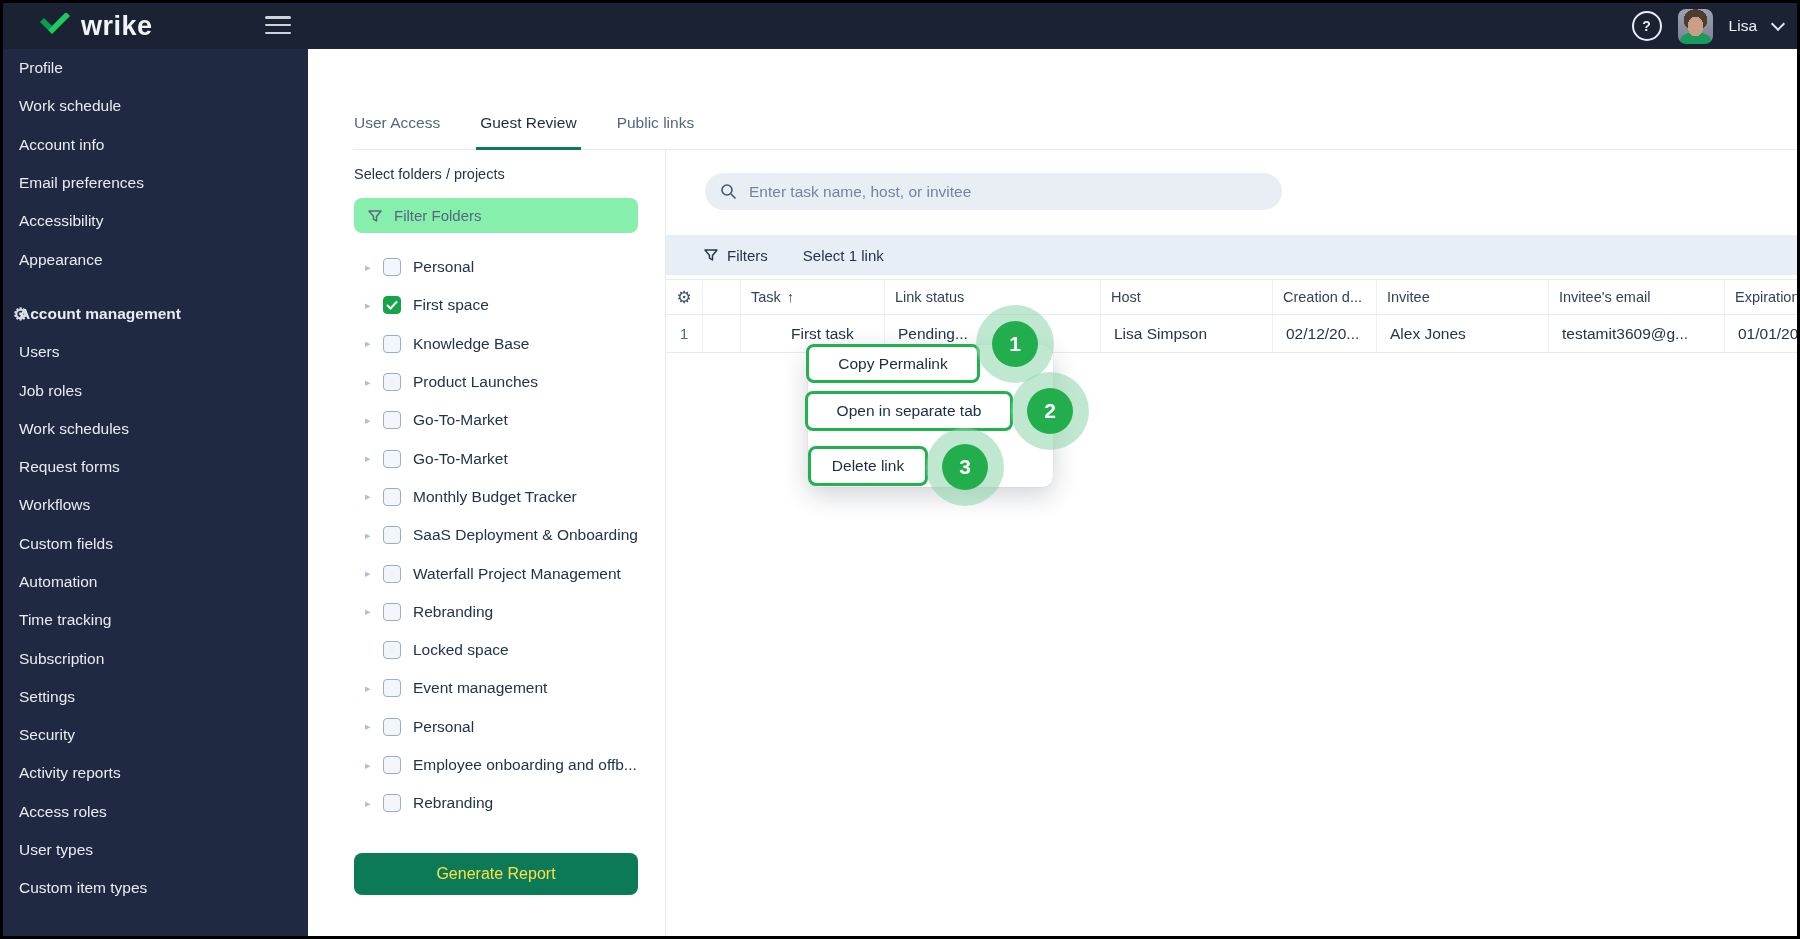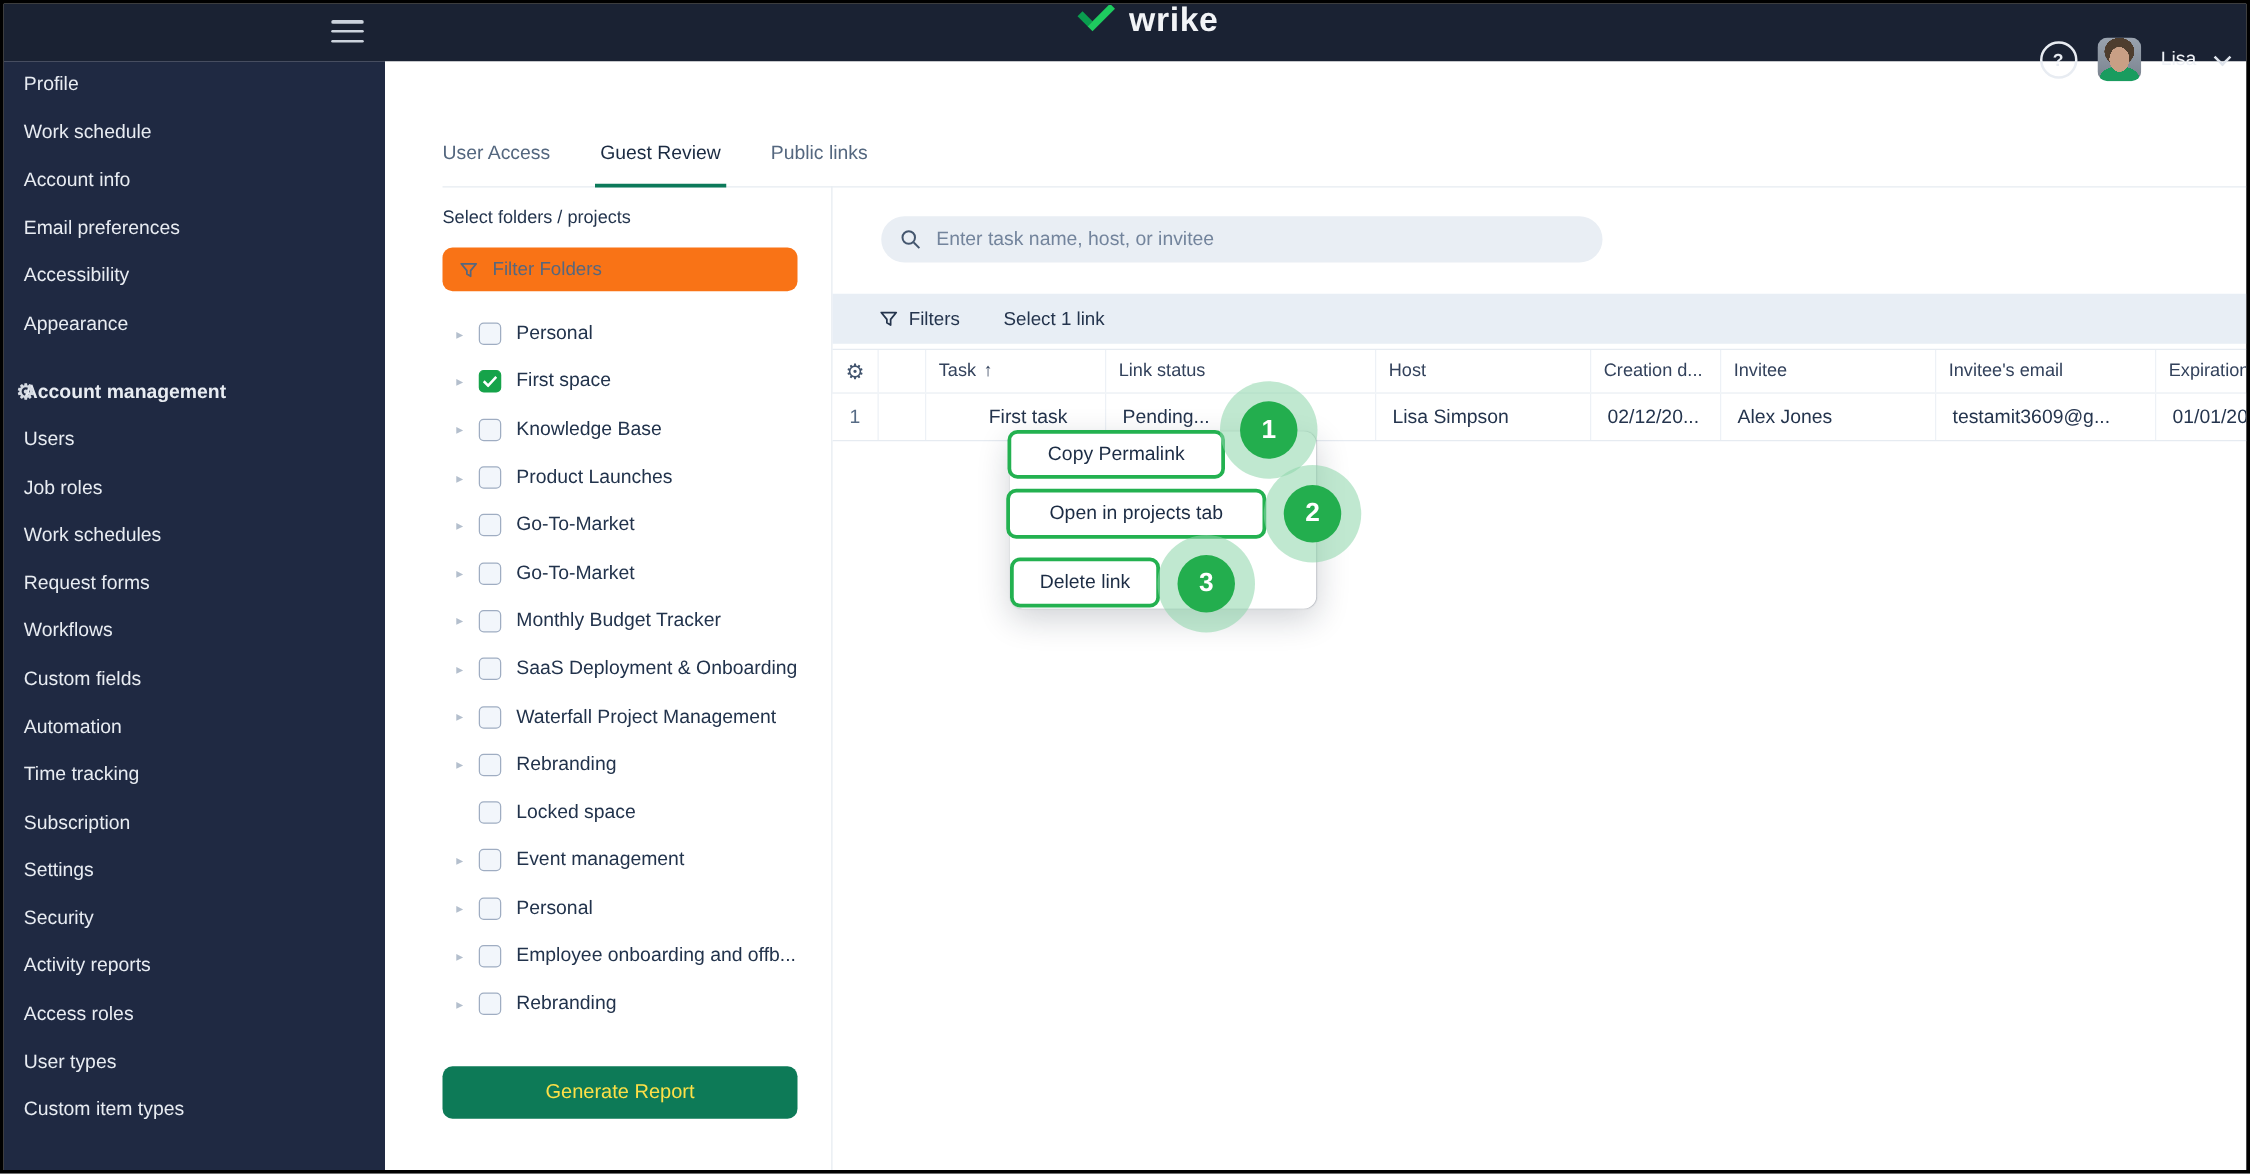--- a/index.html
+++ b/index.html
@@ -1,19 +1,19 @@
 <!DOCTYPE html>
 <html><head>
 <meta charset="utf-8">
 <style>
   html,body{margin:0;padding:0;background:#fff;}
   .page{position:relative;width:1800px;height:939px;box-sizing:border-box;border:3px solid #000;
         background:#fff;overflow:hidden;font-family:"Liberation Sans",sans-serif;}
   
-  .topbar{position:absolute;left:0;top:0;right:0;height:46px;background:#1a2233;display:flex;align-items:center;z-index:3;flex-direction:column;}
+  .topbar{position:absolute;left:0;top:0;right:0;height:46px;background:#1a2233;display:flex;align-items:center;z-index:3;}
   .brand{display:flex;align-items:center;margin-left:36px;}
   .brand-text{color:#f2f4f7;font-size:27px;font-weight:bold;letter-spacing:.5px;margin-left:8px;line-height:1;}
   .hamburger{position:absolute;left:262px;top:13px;width:26px;height:19px;cursor:pointer;}
   .hamburger span{display:block;height:2.6px;background:#ccd3dd;border-radius:2px;margin-bottom:5.2px;}
   .top-right{margin-left:auto;display:flex;align-items:center;gap:16px;padding-right:14px;}
   .help{width:26px;height:26px;border:2px solid #e8ecf2;border-radius:50%;color:#e8ecf2;
         display:flex;align-items:center;justify-content:center;font-size:14px;font-weight:bold;}
   .avatar{width:35px;height:35px;border-radius:8px;
      background:
        radial-gradient(ellipse 8px 10px at 50% 50%,#c99f85 0 99%,transparent 100%),
@@ -33,21 +33,21 @@
   
   .content{position:absolute;left:305px;top:46px;right:0;bottom:0;background:#fff;}
   .tabs{position:absolute;left:46px;right:0;top:63px;display:flex;gap:40px;
         border-bottom:1px solid #e6ebf1;padding-bottom:15px;}
   .tab{font-size:15.5px;color:#54677f;position:relative;cursor:pointer;line-height:22px;}
   .tab.active{color:#1b2b42;}
   .tab.active::after{content:"";position:absolute;left:-4px;right:-4px;bottom:-16px;height:3px;background:#0c7a5a;}
   .divider{position:absolute;left:357px;top:100px;bottom:0;border-left:1px solid #e6ebf1;}
   
   .select-label{position:absolute;left:46px;top:117px;font-size:14.5px;color:#23344d;}
-  .filter-box{position:absolute;left:46px;top:149px;width:284px;height:35px;background:#f97316;border-radius:8px;
+  .filter-box{position:absolute;left:46px;top:149px;width:284px;height:35px;background:#86efac;border-radius:8px;
       display:flex;align-items:center;box-sizing:border-box;padding-left:13px;color:#55677f;}
   .filter-box input{border:none;background:transparent;outline:none;font-size:15px;color:#3c4e66;
       margin-left:9px;width:220px;font-family:inherit;}
   .filter-box input::placeholder{color:#55677f;}
   .tree{position:absolute;left:46px;top:199px;width:300px;}
   .tree-item{height:38.3px;display:flex;align-items:center;padding-left:11px;}
   .tree-arrow{width:16px;font-size:11px;color:#b4bfcd;cursor:pointer;}
   .cb{width:18px;height:18px;border:1.5px solid #9fadc2;border-radius:4px;background:#f2f6fb;
       box-sizing:border-box;margin-left:2px;cursor:pointer;display:flex;align-items:center;justify-content:center;}
   .cb.checked{background:#16a34a;border-color:#16a34a;}
@@ -343,21 +343,21 @@
           <div class="td" style="width: 176px;">testamit3609@g...</div>
           <div class="td" style="flex: 1 1 0%; border-right: none;">01/01/20...</div>
         </div>
     </div>
 
     <div class="popup"></div>
     <div class="gbox gbox1">
       <span>Copy Permalink</span>
     </div>
     <div class="gbox gbox2">
-      <span>Open in projects tab</span>
+      <span>Open in separate tab</span>
     </div>
     <div class="gbox gbox3">
       <span>Delete link</span>
     </div>
     <div class="badge badge1">1</div>
     <div class="badge badge2">2</div>
     <div class="badge badge3">3</div>
   </div>
 </div>
 

